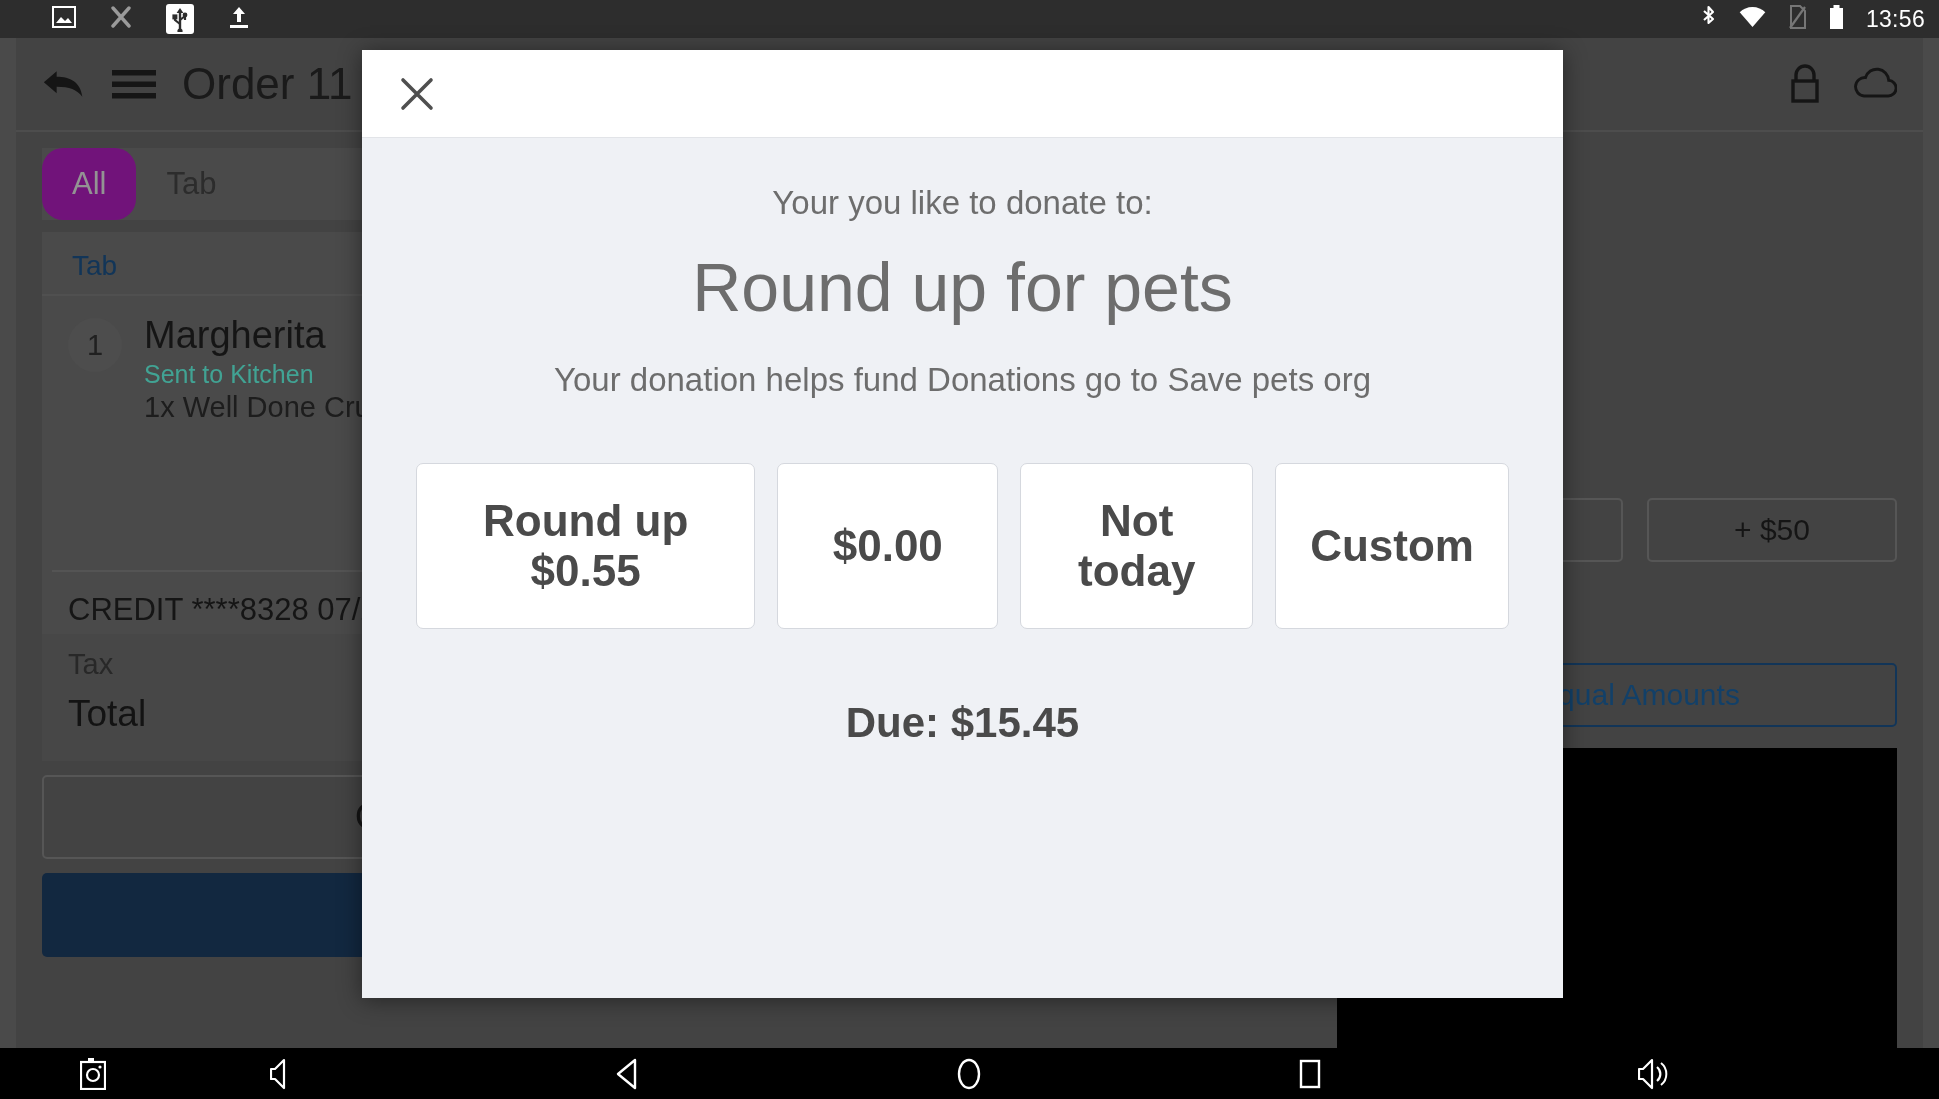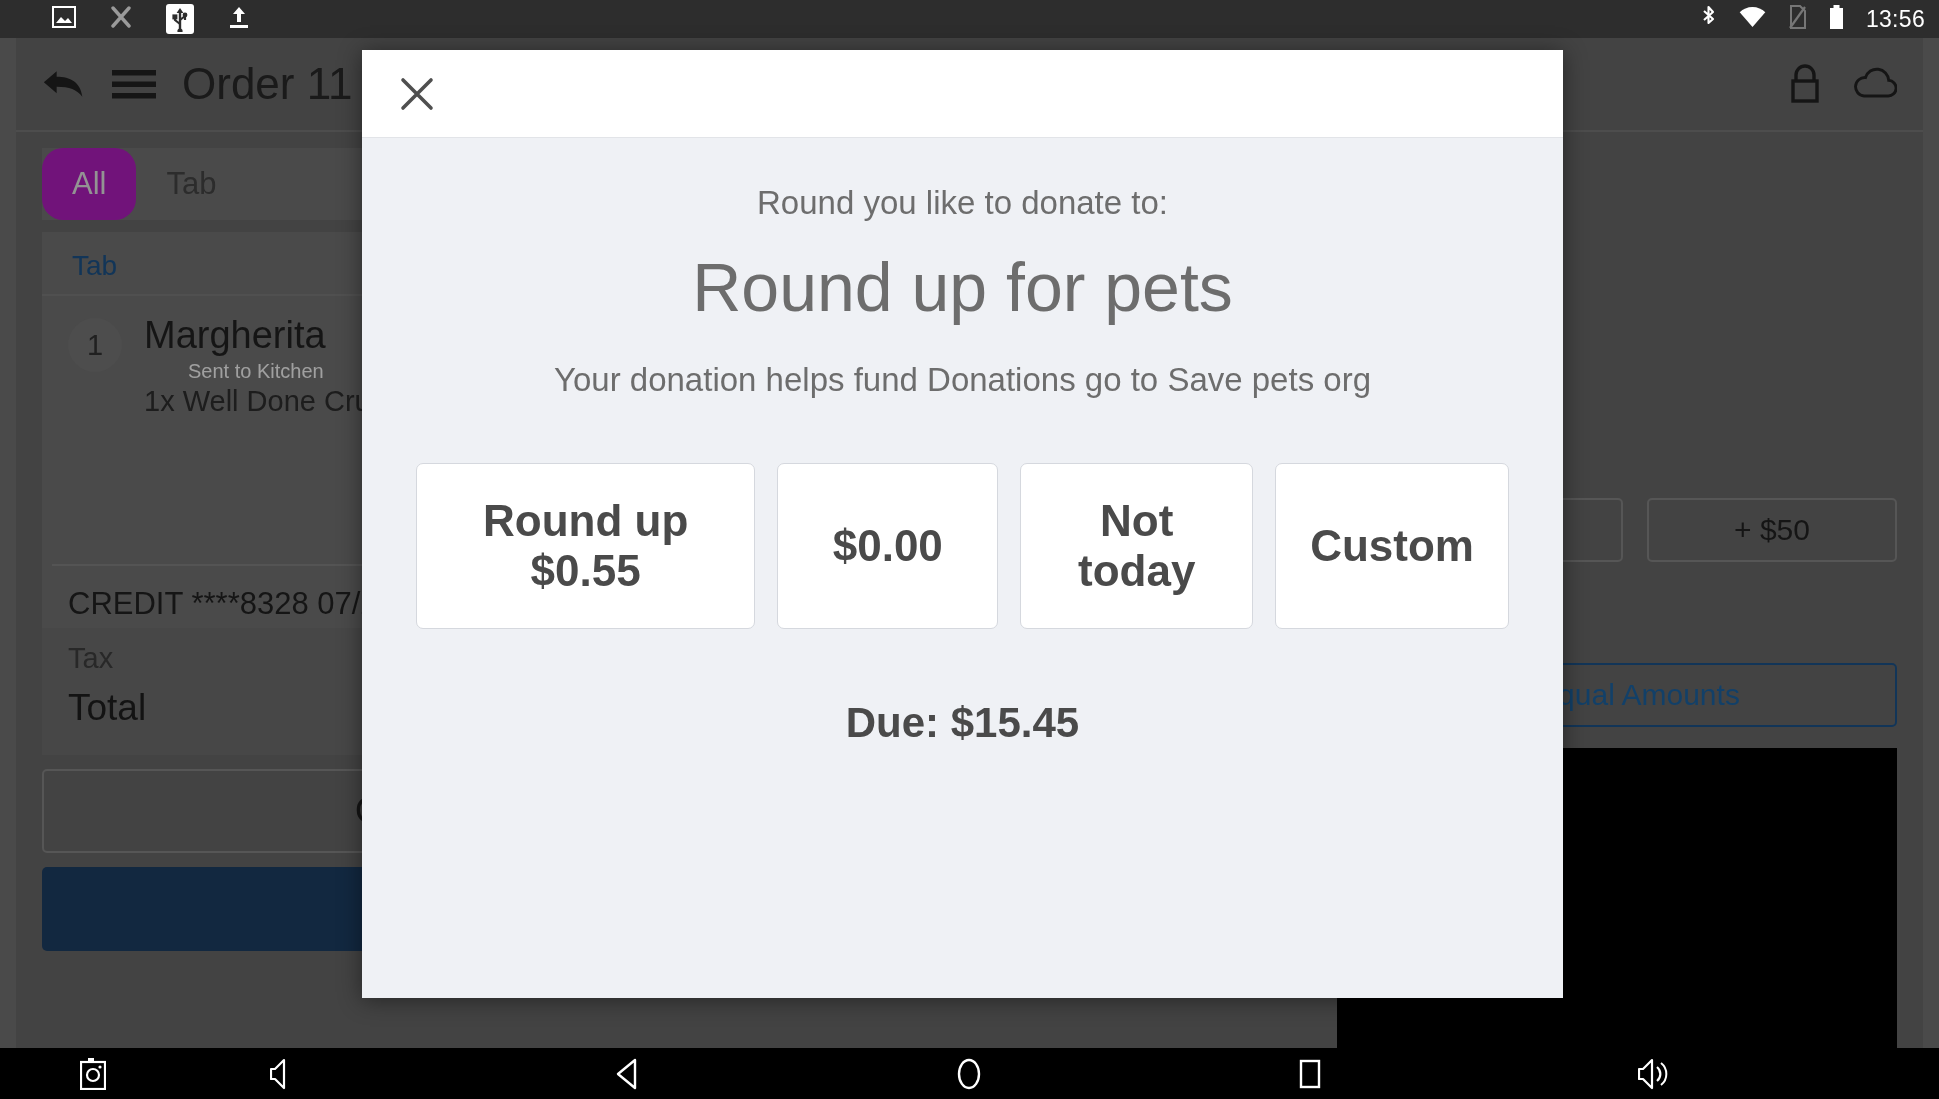--- a/index.html
+++ b/index.html
@@ -58,21 +58,21 @@
   .order-card{ background:#6a6a6a; margin-top:12px; }
   .order-card-hd{ font-size:28px; color:#1b4d7e; padding:18px 30px 12px; }
   .order-hr{ height:2px; background:#737373; }
   .order-line{ display:flex; gap:22px; padding:18px 26px 26px; }
   .qty-bubble{
     width:54px; height:54px; border-radius:50%; background:#6f6f6f;
     display:flex; align-items:center; justify-content:center;
     font-size:29px; color:#2f2f2f; flex:none; margin-top:4px;
   }
   .ol-name{ font-size:38px; color:#1f1f1f; line-height:1.15; }
-  .ol-sub{ font-size:20px; color:#e5e5e5; margin-top:2px;margin-left:44px; }
+  .ol-sub{ font-size:25px; color:#5eead4; margin-top:2px; }
   .ol-mod{ font-size:29px; color:#2a2a2a; margin-top:2px; }
 
   .order-gap{ height:120px; }
   .pay-hr{ height:2px; background:#797979; margin:0 10px; }
 
   .credit-row{ background:#6a6a6a; padding:20px 26px 6px; font-size:31px; color:#1f1f1f; }
   .totals{ background:#666; padding:6px 26px 24px; }
   .tot-tax{ font-size:29px; color:#3a3a3a; padding:8px 0; }
   .tot-total{ font-size:37px; color:#1c1c1c; padding:4px 0 2px; }
 
@@ -300,21 +300,21 @@
   <div class="dialog">
     <div class="dlg-head">
       <span class="dlg-close">
         <svg width="36" height="36" viewBox="0 0 36 36">
             <path d="M4 4l28 28M32 4L4 32" stroke="#4f4f4f" stroke-width="3.6" stroke-linecap="round"></path>
           </svg>
       </span>
     </div>
 
     <div class="dlg-body">
-      <div class="d-prompt">Round you like to donate to:</div>
+      <div class="d-prompt">Your you like to donate to:</div>
       <div class="d-org">Round up for pets</div>
       <div class="d-desc">Your donation helps fund Donations go to Save pets org</div>
 
       <div class="amt-row">
         <div class="amt-btn w1">Round up $0.55</div>
         <div class="amt-btn w2">$0.00</div>
         <div class="amt-btn w4">Not today</div>
         <div class="amt-btn w3">Custom</div>
       </div>
 

